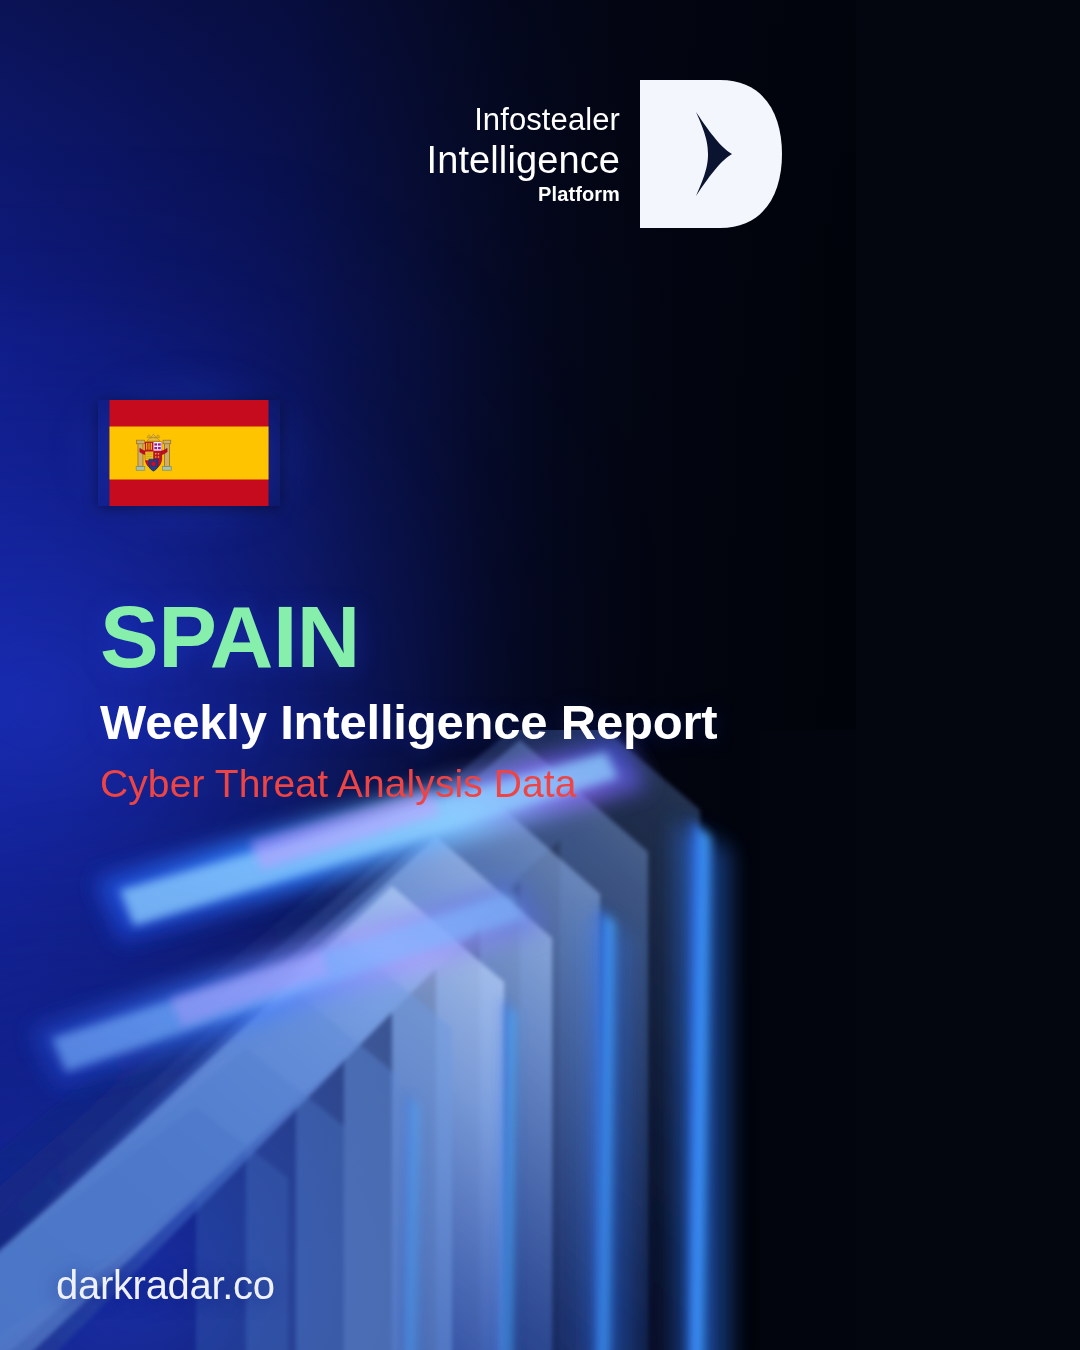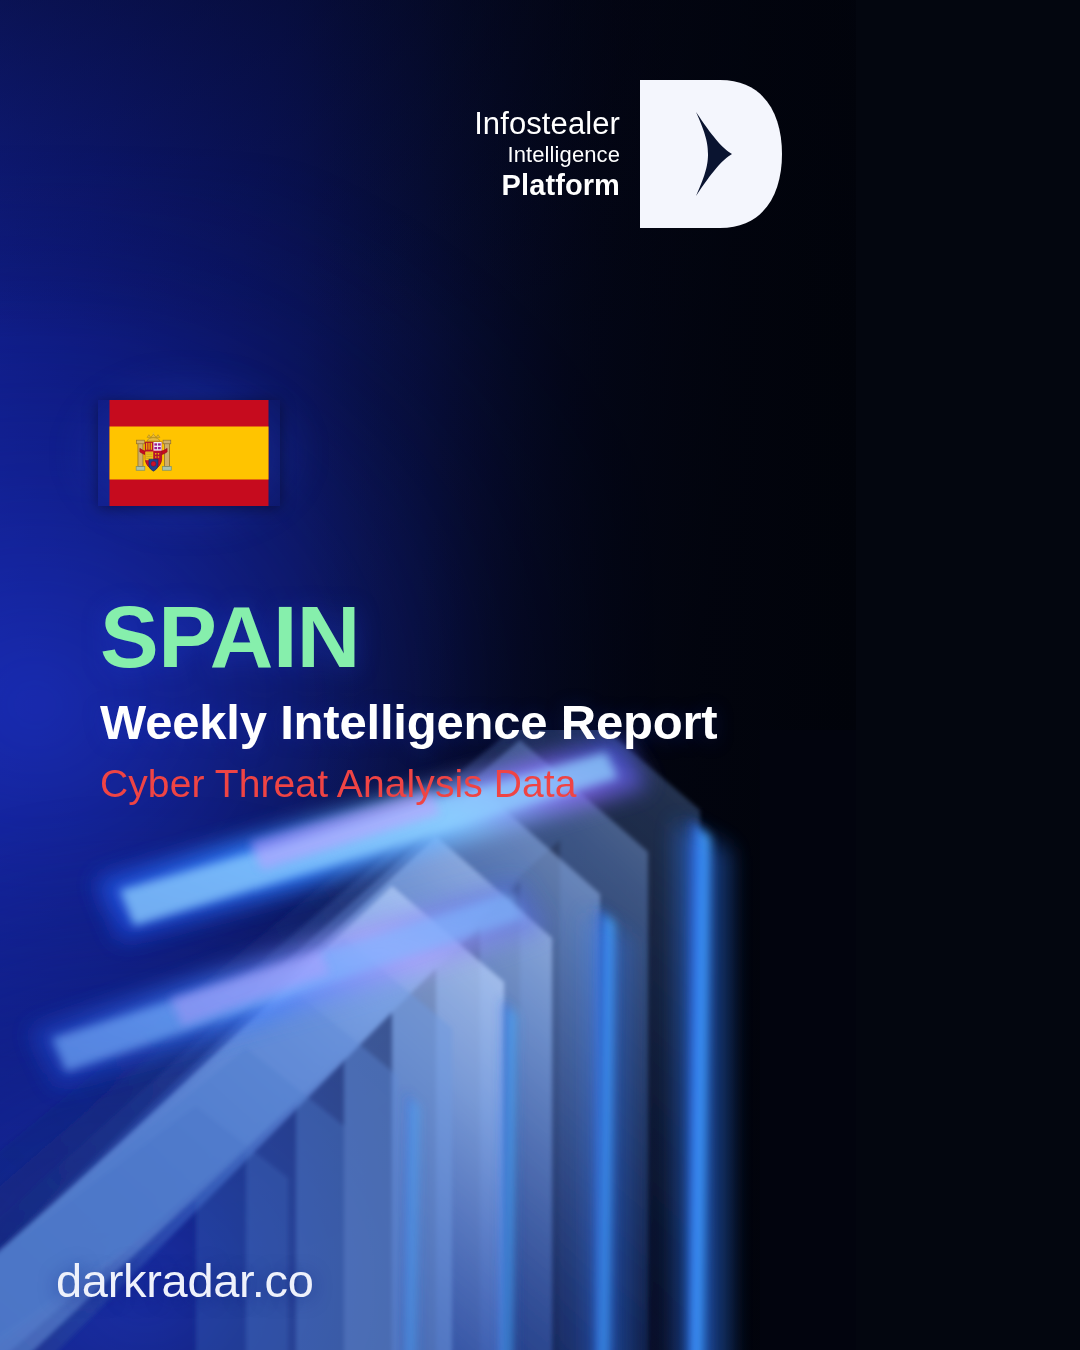--- a/index.html
+++ b/index.html
@@ -82,22 +82,22 @@
     right:72px; top:78px;
     display:flex; align-items:center; gap:16px;
   }
   .header-text {
     display:flex; flex-direction:column;
     align-items:flex-end; justify-content:center;
     line-height:1.18;
     color:#ffffff;
   }
   .hdr-1 { font-size:31px; font-weight:300; letter-spacing:0.1px; }
-  .hdr-2 { font-size:22px; font-weight:400; letter-spacing:0.1px; }
-  .hdr-3 { font-size:29px; font-weight:700; letter-spacing:0.1px; }
+  .hdr-2 { font-size:38px; font-weight:400; letter-spacing:0.1px; }
+  .hdr-3 { font-size:20px; font-weight:700; letter-spacing:0.1px; }
 
   .logo-mark {
     width:148px; height:152px;
     position:relative;
     flex:none;
   }
   .logo-mark svg { display:block; width:100%; height:100%; }
 
   
   .flag-wrap {
@@ -147,21 +147,21 @@
     margin-top:16px;
     font-size:39px; font-weight:300;
     color:#ef4444; line-height:1.05;
     letter-spacing:0.1px;
   }
 
   
   .footer {
     position:absolute;
     left:56px; bottom:42px;
-    font-size:47px; font-weight:300;
+    font-size:40px; font-weight:300;
     color:#eef1fb;
     letter-spacing:-0.3px;
     text-shadow:0 2px 18px rgba(10,25,120,0.55);
   }
 </style>
 </head>
 <body>
 
 <div id="poster">
 

